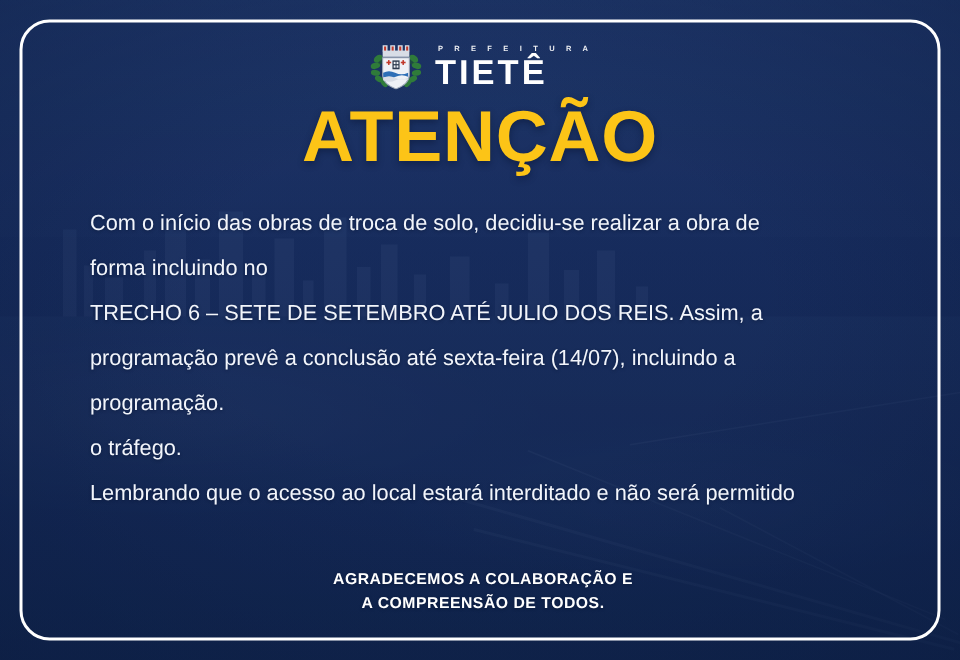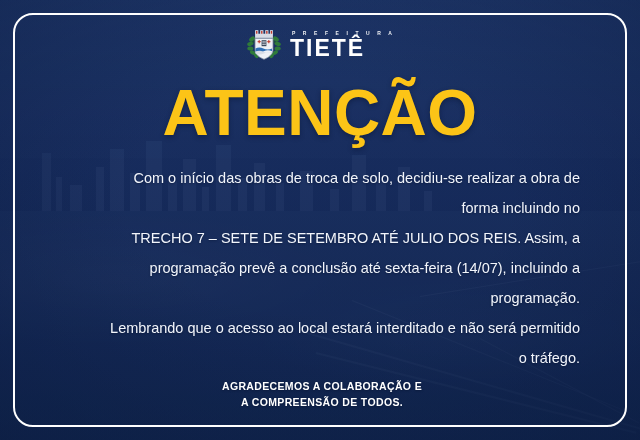--- a/index.html
+++ b/index.html
@@ -129,33 +129,33 @@
     color: #ffffff;
     font-size: 23px;
     font-weight: 700;
     letter-spacing: 2.0px;
     line-height: 1;
   }
 
   
   .headline {
     color: #fcc417;
-    font-size: 64px;
+    font-size: 48px;
     font-weight: 700;
     letter-spacing: 0.5px;
     line-height: 1;
-    margin-top: 17px;
+    margin-top: 4px;
     text-shadow: 0 2px 5px rgba(6,18,46,.45);
   }
 
   
   .body-copy {
     margin-top: 18px;
     width: 520px;
-    text-align: right;
+    text-align: left;
     color: #f2f5fb;
     font-size: 14.5px;
     line-height: 30px;
     text-shadow: 0 1px 2px rgba(8,20,48,.5);
   }
   .body-copy p {
     margin: 0;
   }
 
   
@@ -278,25 +278,25 @@
         <span class="pref">P R E F E I T U R A</span>
         <span class="city">TIETÊ</span>
       </div>
     </div>
 
     <div class="headline">ATENÇÃO</div>
 
     <div class="body-copy">
       <p>Com o início das obras de troca de solo, decidiu-se realizar a obra de</p>
       <p>forma incluindo no</p>
-      <p>TRECHO 7 – SETE DE SETEMBRO ATÉ JULIO DOS REIS. Assim, a</p>
+      <p>TRECHO 6 – SETE DE SETEMBRO ATÉ JULIO DOS REIS. Assim, a</p>
       <p>programação prevê a conclusão até sexta-feira (14/07), incluindo a</p>
       <p>programação.</p>
+      <p>o tráfego.</p>
       <p>Lembrando que o acesso ao local estará interditado e não será permitido</p>
-      <p>o tráfego.</p>
     </div>
 
     <div class="footer">
       <p>AGRADECEMOS A COLABORAÇÃO E</p>
       <p>A COMPREENSÃO DE TODOS.</p>
     </div>
 
   </div>
 </div>
 

